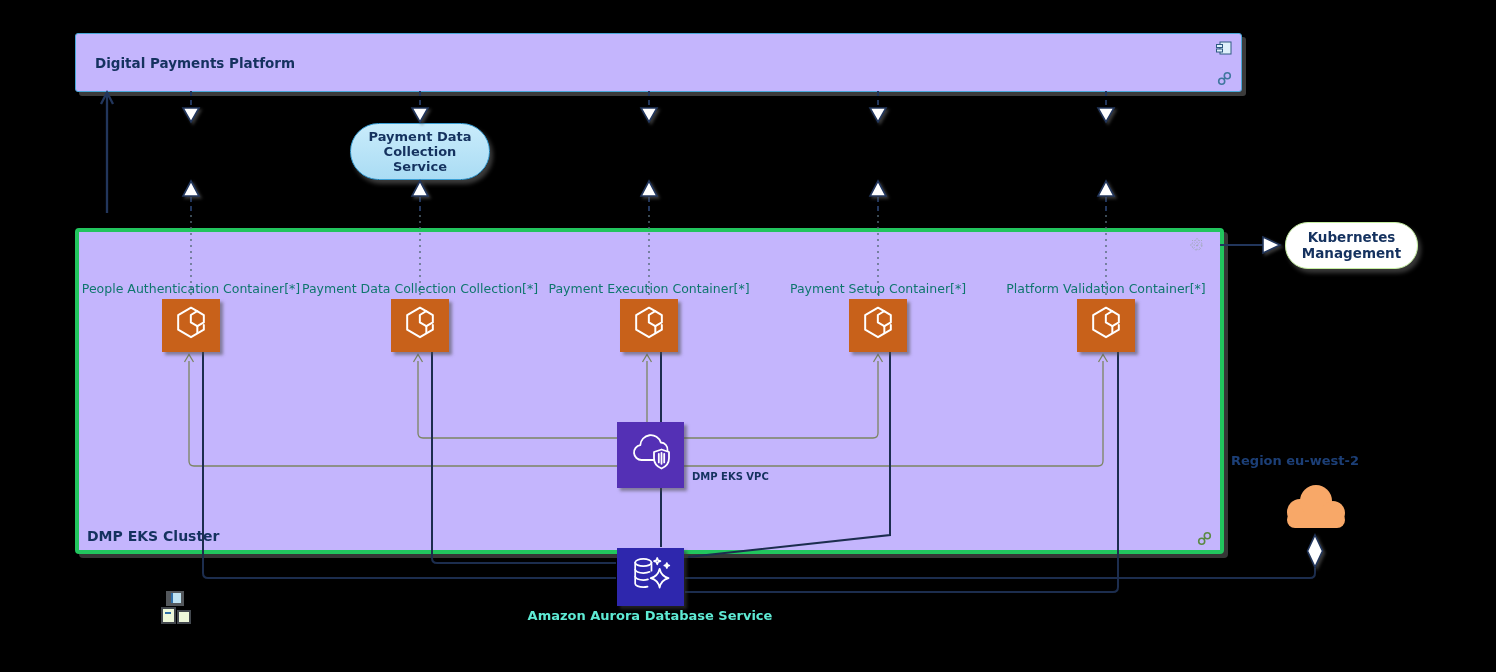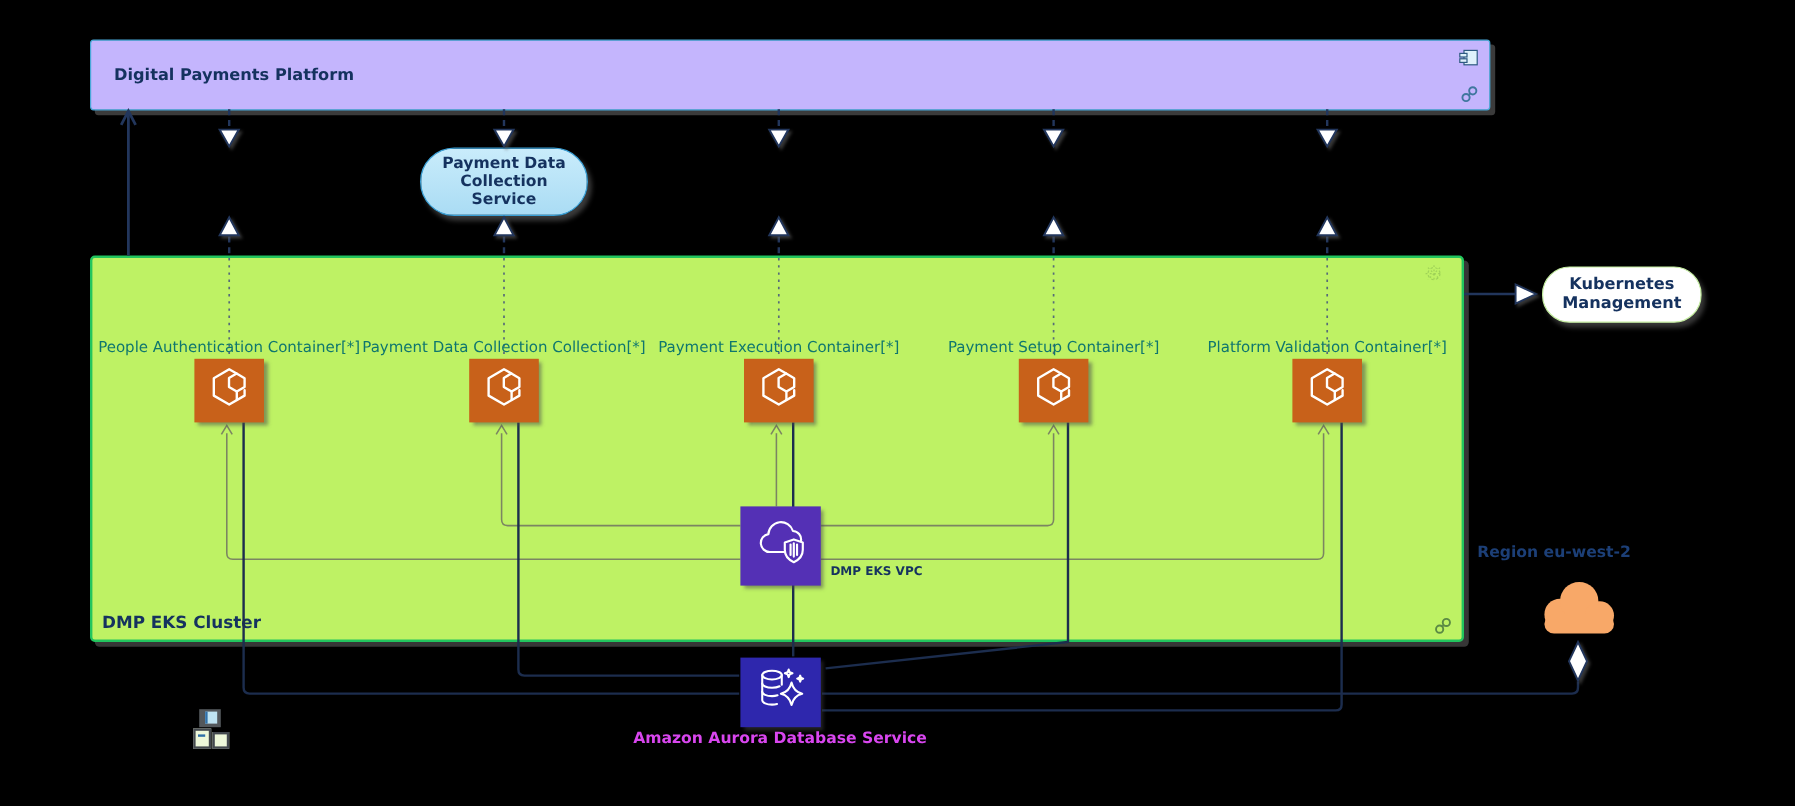--- a/index.html
+++ b/index.html
@@ -10,42 +10,42 @@
   .platform-bar{left:75px;top:33px;width:1146px;height:57px;background:#c4b5fd;
     border:1.5px solid #49a8d8;border-radius:3px;box-shadow:4px 4px 0 rgba(108,108,108,.55);
     display:flex;align-items:center;z-index:2;padding-left:19px;}
   .platform-bar .title{font-size:13.5px;font-weight:bold;color:#15325f;}
   .service{top:123px;width:140px;height:57px;border-radius:29px;
     background:linear-gradient(#c9ecfb,#aadcf4);border:1.5px solid #3ba0d6;
     box-shadow:3px 4px 4px rgba(108,108,108,.55);
     display:flex;align-items:center;justify-content:center;text-align:center;
     font-size:13px;font-weight:bold;color:#15325f;line-height:1.18;z-index:2;padding:0 6px;box-sizing:border-box;}
   .s1{left:121px}.s2{left:350px}.s3{left:579px}.s4{left:808px}.s5{left:1036px}
-  .cluster{left:75px;top:213px;width:1141px;height:318px;background:#bef264;
-    border:2px solid #22c55e;border-radius:4px;box-shadow:4px 4px 0 rgba(108,108,108,.5);z-index:1;}
+  .cluster{left:75px;top:228px;width:1141px;height:318px;background:#c4b5fd;
+    border:4px solid #22c55e;border-radius:4px;box-shadow:4px 4px 0 rgba(108,108,108,.5);z-index:1;}
   .cluster-label{position:absolute;left:8px;bottom:6px;font-size:14px;font-weight:bold;color:#15325f;}
   .c-label{top:281px;width:240px;text-align:center;font-size:12.5px;color:#0f766e;z-index:4;}
   .cl1{left:71px}.cl2{left:300px}.cl3{left:529px}.cl4{left:758px}.cl5{left:986px}
   .eks-tile{top:299px;width:58px;height:53px;background:#c8611a;z-index:4;
     display:flex;align-items:center;justify-content:center;box-shadow:3px 3px 3px rgba(75,75,75,.55);}
   .e1{left:162px}.e2{left:391px}.e3{left:620px}.e4{left:849px}.e5{left:1077px}
   .vpc-tile{left:617px;top:422px;width:67px;height:66px;background:#5430b5;z-index:4;
     display:flex;align-items:center;justify-content:center;box-shadow:3px 3px 3px rgba(75,75,75,.55);}
   .vpc-label{left:692px;top:447px;font-size:10px;font-weight:bold;color:#15325f;z-index:4;margin-top:24px;}
   .k8s-node{left:1285px;top:222px;width:133px;height:47px;border-radius:23px;background:#ffffff;
     border:1px solid #c4eda0;box-shadow:3px 4px 4px rgba(112,112,112,.5);
     display:flex;align-items:center;justify-content:center;text-align:center;
     font-size:13.5px;font-weight:bold;color:#15325f;line-height:1.15;z-index:2;padding:0 8px;box-sizing:border-box;}
   .region-label{left:1231px;top:453px;width:170px;text-align:left;
     font-size:13px;font-weight:bold;color:#1c3f77;z-index:4;}
   .region-cloud{left:1278px;top:477px;z-index:4;line-height:0;}
   .aurora-tile{left:617px;top:548px;width:67px;height:58px;background:#2e27ad;z-index:4;
     display:flex;align-items:center;justify-content:center;box-shadow:3px 3px 3px rgba(55,55,55,.6);}
   .aurora-label{left:500px;top:608px;width:300px;text-align:center;
-    font-size:13px;font-weight:bold;color:#d946ef;z-index:4;}
+    font-size:13px;font-weight:bold;color:#5eead4;z-index:4;}
   
   .corner{position:absolute;line-height:0;}
   
   .legend{left:161px;top:591px;width:32px;height:38px;z-index:4;}
   .legend .dark{position:absolute;left:5px;top:0;width:18px;height:15px;background:#53575b;}
   .legend .dark .scr{position:absolute;right:3px;top:2px;width:8px;height:10px;background:#bfe3f2;border-left:2.5px solid #2f6fa8;}
   .legend .g1{position:absolute;left:0;top:16px;width:15px;height:17px;background:#eef8da;border:2px solid #43484e;box-sizing:border-box;}
   .legend .g1 .mark{position:absolute;left:2px;top:3px;width:6px;height:2px;background:#2f6fa8;}
   .legend .g2{position:absolute;left:16px;top:19px;width:14px;height:14px;background:#eef8da;border:2px solid #43484e;box-sizing:border-box;}
   .wires{left:0;top:0;z-index:3;}

